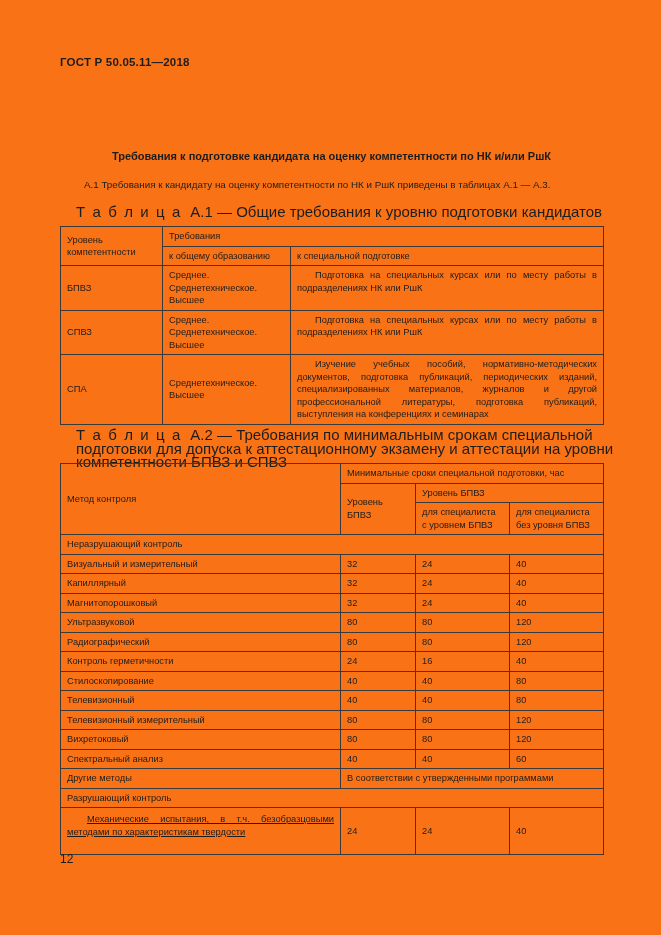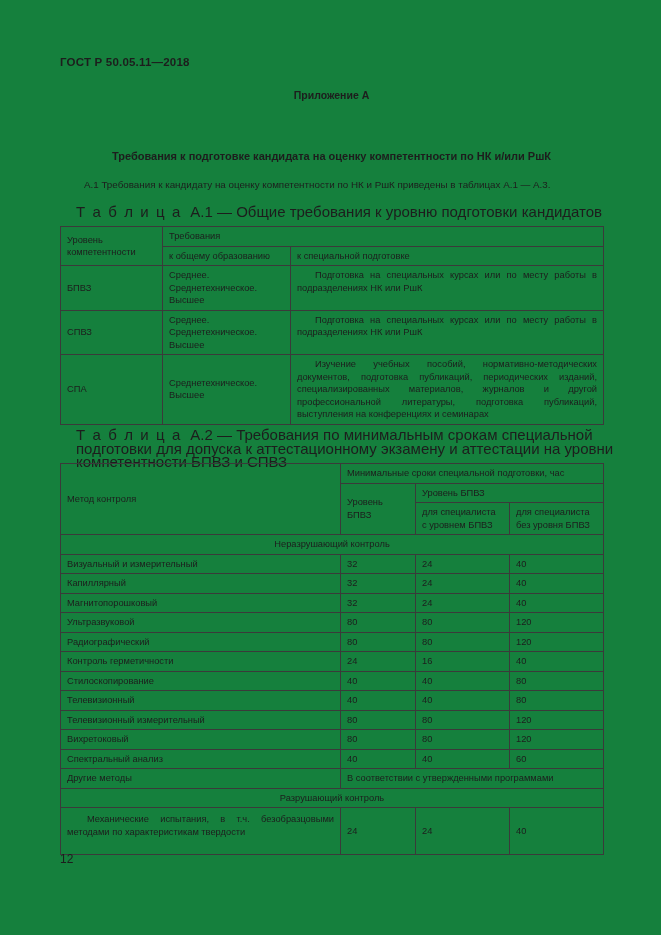--- a/index.html
+++ b/index.html
@@ -8,21 +8,21 @@
     background: #ffffff;
   }
   body {
     font-family: "Liberation Sans", sans-serif;
     color: #1d1d1d;
   }
   .page {
     position: relative;
     width: 661px;
     height: 935px;
-    background: #15803d;
+    background: #f97316;
     overflow: hidden;
     box-sizing: border-box;
   }
   .content {
     position: absolute;
     left: 60px;
     top: 0;
     width: 543px;
   }
   .std-header {
@@ -120,21 +120,20 @@
   }
   .just2 {
     text-align: justify;
     text-align-last: left;
     text-indent: 20px;
     hyphens: auto;
   }
   .thick-top { border-top-width: 2px; }
   .cellpad-tall { padding-top: 6px; padding-bottom: 6px; }
   .section-row td {
-    text-align: center;
     padding-top: 4px;
     padding-bottom: 4px;
   }
   .page-num {
     position: absolute;
     left: 60px;
     top: 852px;
     font-size: 12px;
   }
   .multiline { white-space: pre-line; }
@@ -142,21 +141,20 @@
 </head>
 <body>
 
 <div class="page">
 
   <div class="std-header">ГОСТ Р 50.05.11—2018</div>
 
   <div class="content">
 
     <div class="appendix-title">
-      <div>Приложение А</div>
     </div>
 
     <div class="main-title">Требования к подготовке кандидата на оценку компетентности по НК и/или РшК</div>
 
     <div class="para">А.1 Требования к кандидату на оценку компетентности по НК и РшК приведены в таблицах А.1 — А.3.</div>
 
     <div class="tbl-caption cap1">
       <span class="sp">Т а б л и ц а</span>&nbsp;
       <span>А.1</span>
       <span>— Общие требования к уровню подготовки кандидатов</span>
@@ -308,21 +306,21 @@
         <tr>
           <td class="lft">Другие методы</td>
           <td colspan="3" class="ctr">В соответствии с утвержденными программами</td>
         </tr>
 
         <tr class="section-row">
           <td colspan="4" class="thick-top">Разрушающий контроль</td>
         </tr>
 
         <tr>
-          <td class="just2" style="vertical-align:middle;padding-top:5px;padding-bottom:16px;">Механические испытания, в т.ч. безобразцовыми методами по характеристикам твердости</td>
+          <td class="just2" style="vertical-align:middle;padding-top:5px;padding-bottom:16px;text-decoration:underline;">Механические испытания, в т.ч. безобразцовыми методами по характеристикам твердости</td>
           <td class="ctr">24</td>
           <td class="ctr">24</td>
           <td class="ctr">40</td>
         </tr>
       </tbody>
     </table>
 
   </div>
 
   <div class="page-num">12</div>

